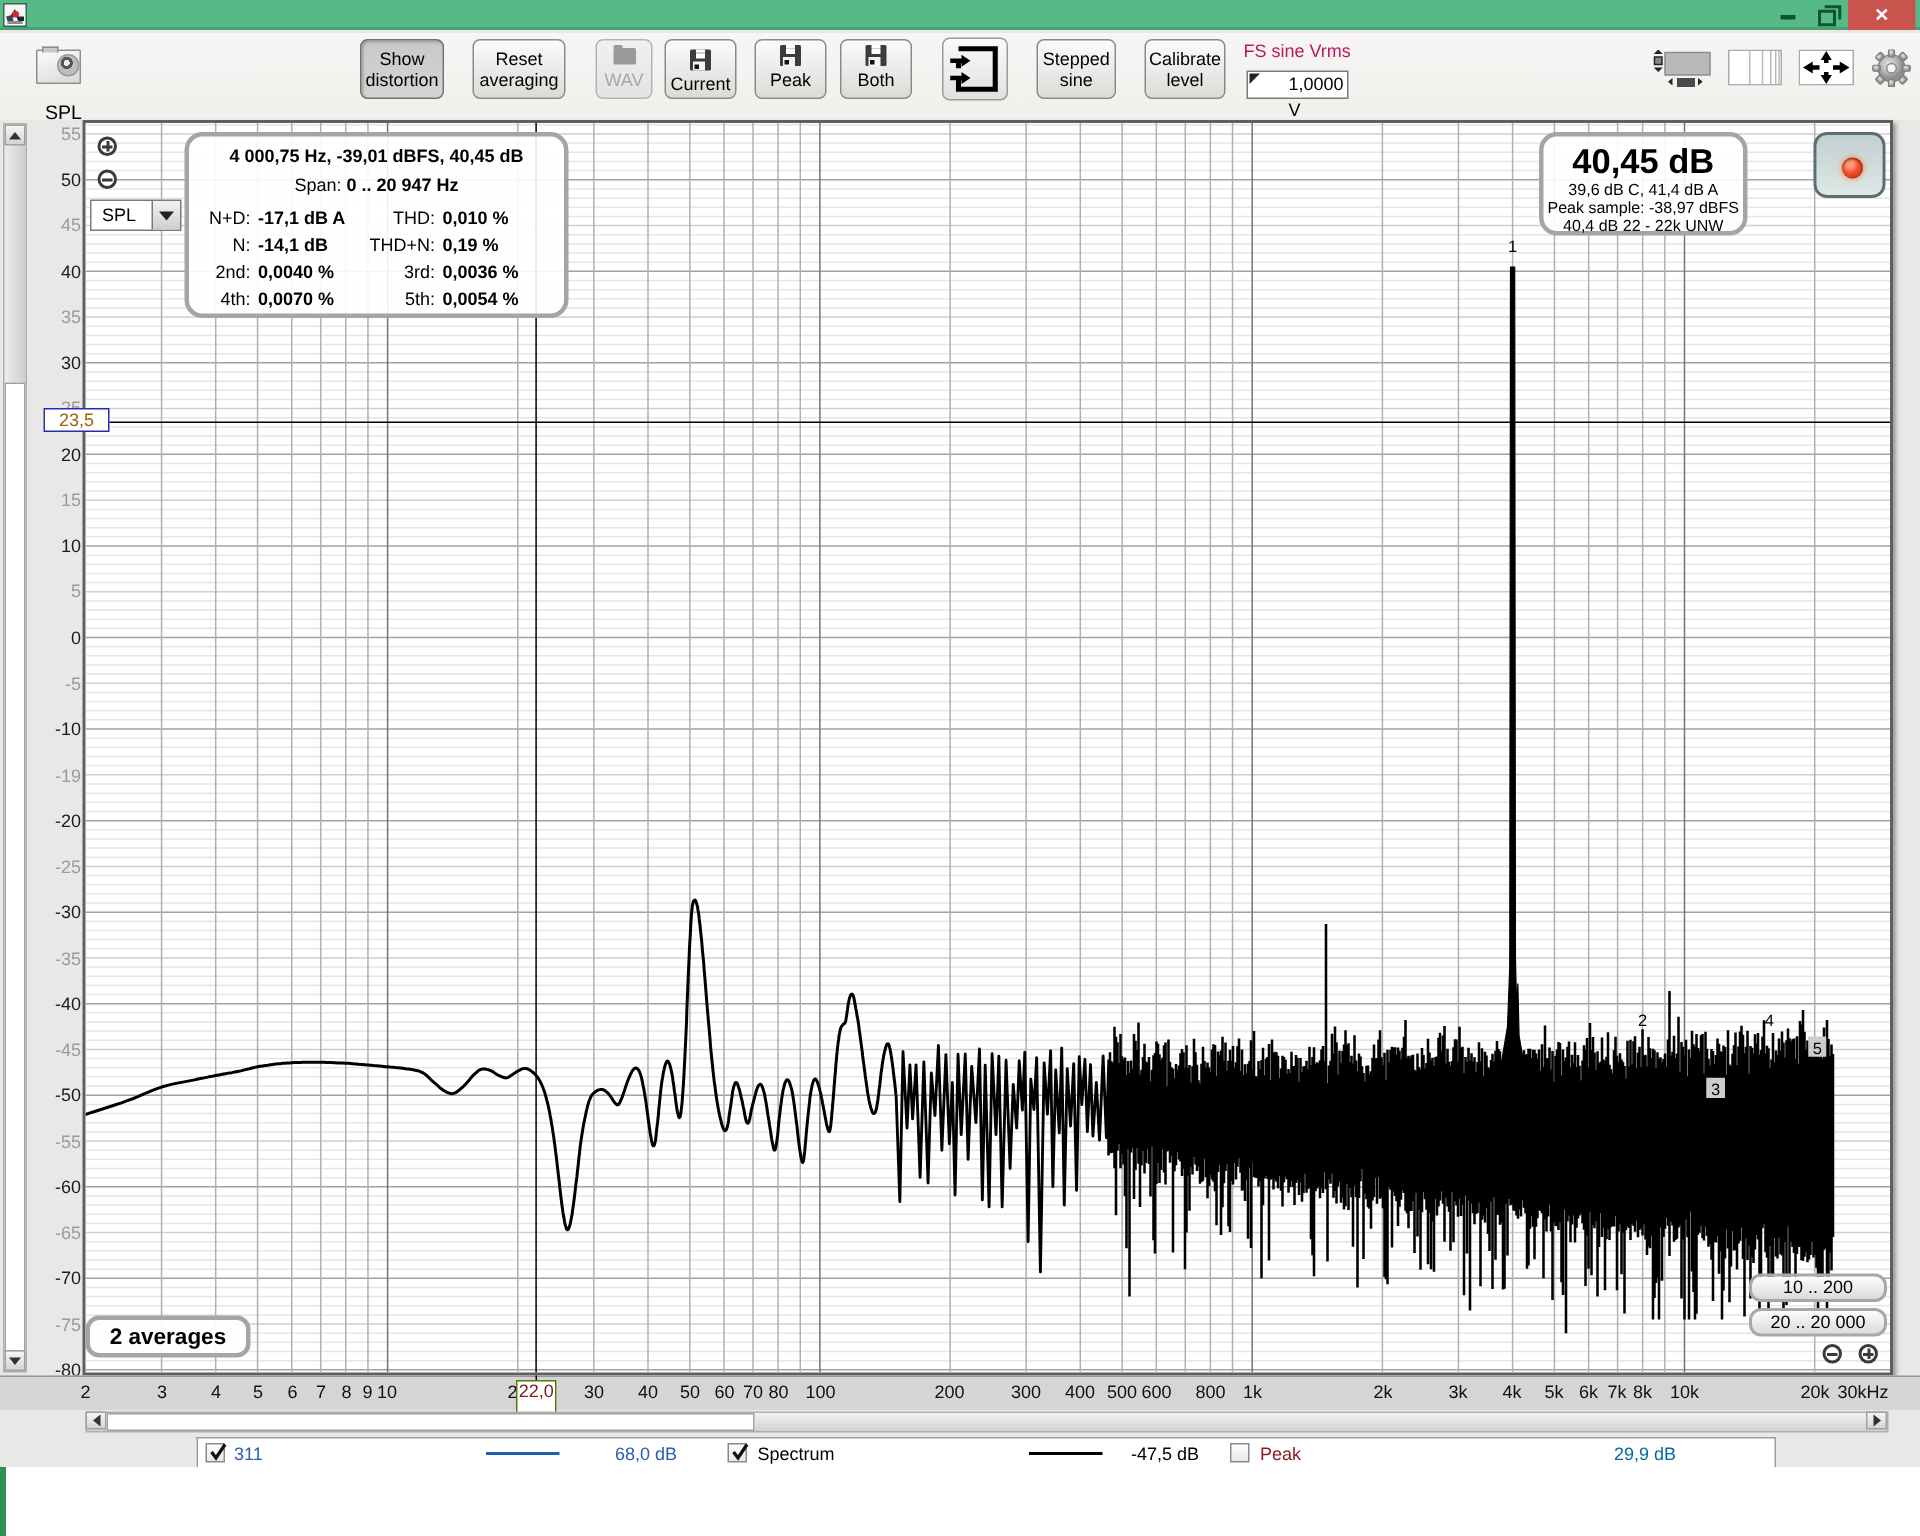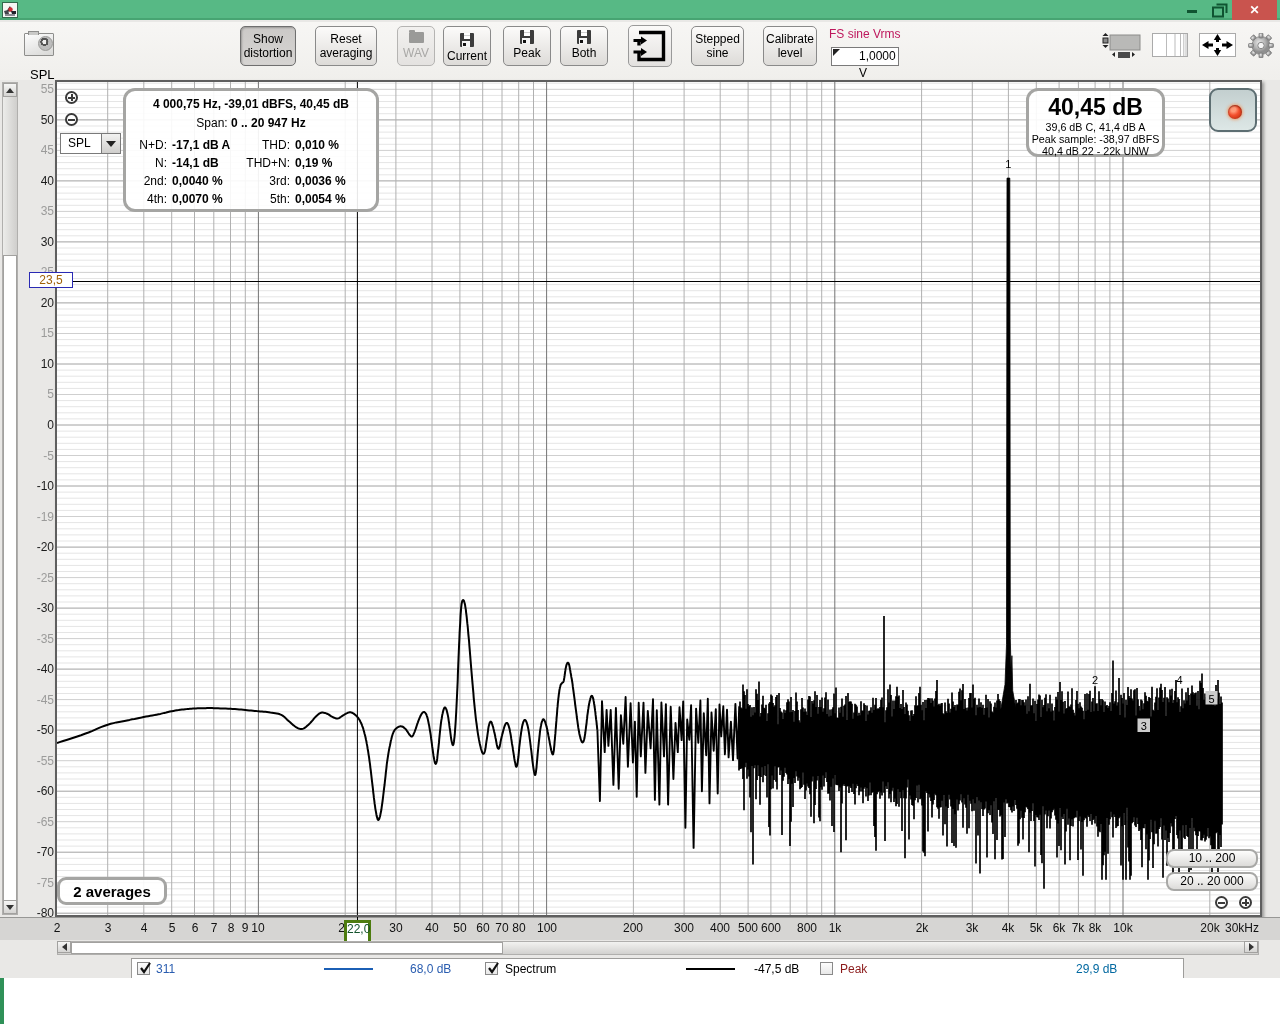--- a/index.html
+++ b/index.html
@@ -35,21 +35,21 @@
 .ymaj { color:#1c1c1c; }
 .ymin { color:#9b9b9a; }
 #cur-y { position:absolute; left:29px; top:272px; width:44px; height:16px; background:#fff; border:1px solid #2a2ab4; color:#a16207; font-size:12px; text-align:center; line-height:14px; z-index:5; }
 #vscroll { position:absolute; left:2px; top:82px; width:16px; height:833px; background:linear-gradient(90deg,#ececea,#cfcecc); border:1px solid #b0afad; }
 .sbtn { position:absolute; left:0; width:14px; height:14px; background:linear-gradient(#f6f6f5,#d5d4d2); border:1px solid #a2a19f; display:flex; align-items:center; justify-content:center; }
 .arr { width:0; height:0; }
 #vthumb { position:absolute; left:0px; top:172px; width:14px; height:646px; background:#fff; border:1px solid #a2a19f; }
 #xaxis { position:absolute; left:0; top:917px; width:1280px; height:23px; background:#d6d5d3; border-top:1px solid #979795; }
 .xlab { position:absolute; top:3px; font-size:12px; color:#111; transform:translateX(-50%); white-space:nowrap; }
 #cur-x-ext { position:absolute; left:357px; top:917px; width:1px; height:3px; background:#000; }
-#cur-x-box { position:absolute; left:344px; top:920px; width:27px; height:30px; background:#fff; border:3px solid #4d7c0f; color:#14532d; font-size:12px; line-height:13px; text-align:center; }
+#cur-x-box { position:absolute; left:344px; top:920px; width:27px; height:30px; background:#fff; border:1px solid #4d7c0f; color:#7f1d1d; font-size:12px; line-height:13px; text-align:center; }
 #hscroll { position:absolute; left:57px; top:941px; width:1202px; height:14px; background:linear-gradient(#f2f2f0,#d2d1cf); border:1px solid #b0afad; }
 #hthumb { position:absolute; left:13px; top:0px; width:432px; height:12px; background:#fff; border:1px solid #a2a19f; }
 #legend { position:absolute; left:131px; top:958px; width:1053px; height:20px; background:#fff; border:1px solid #9d9c9a; border-bottom:none; font-size:12px; }
 .chk { position:absolute; top:3px; width:13px; height:13px; background:linear-gradient(#fdfdfd,#e8e8e8); border:1px solid #8a8a8a; }
 .chk svg { position:absolute; left:0px; top:-2px; }
 .lgt { position:absolute; top:3px; }
 #grn { position:absolute; left:0; top:978px; width:4px; height:46px; background:#2f9158; }
 .ibox { position:absolute; background:rgba(255,255,255,0.9); border:3px solid #a5a5a3; border-radius:12px; z-index:4; }
 #infobox { left:66px; top:6px; width:256px; height:124px; font-size:12px; }
 #infobox .c { text-align:center; }

